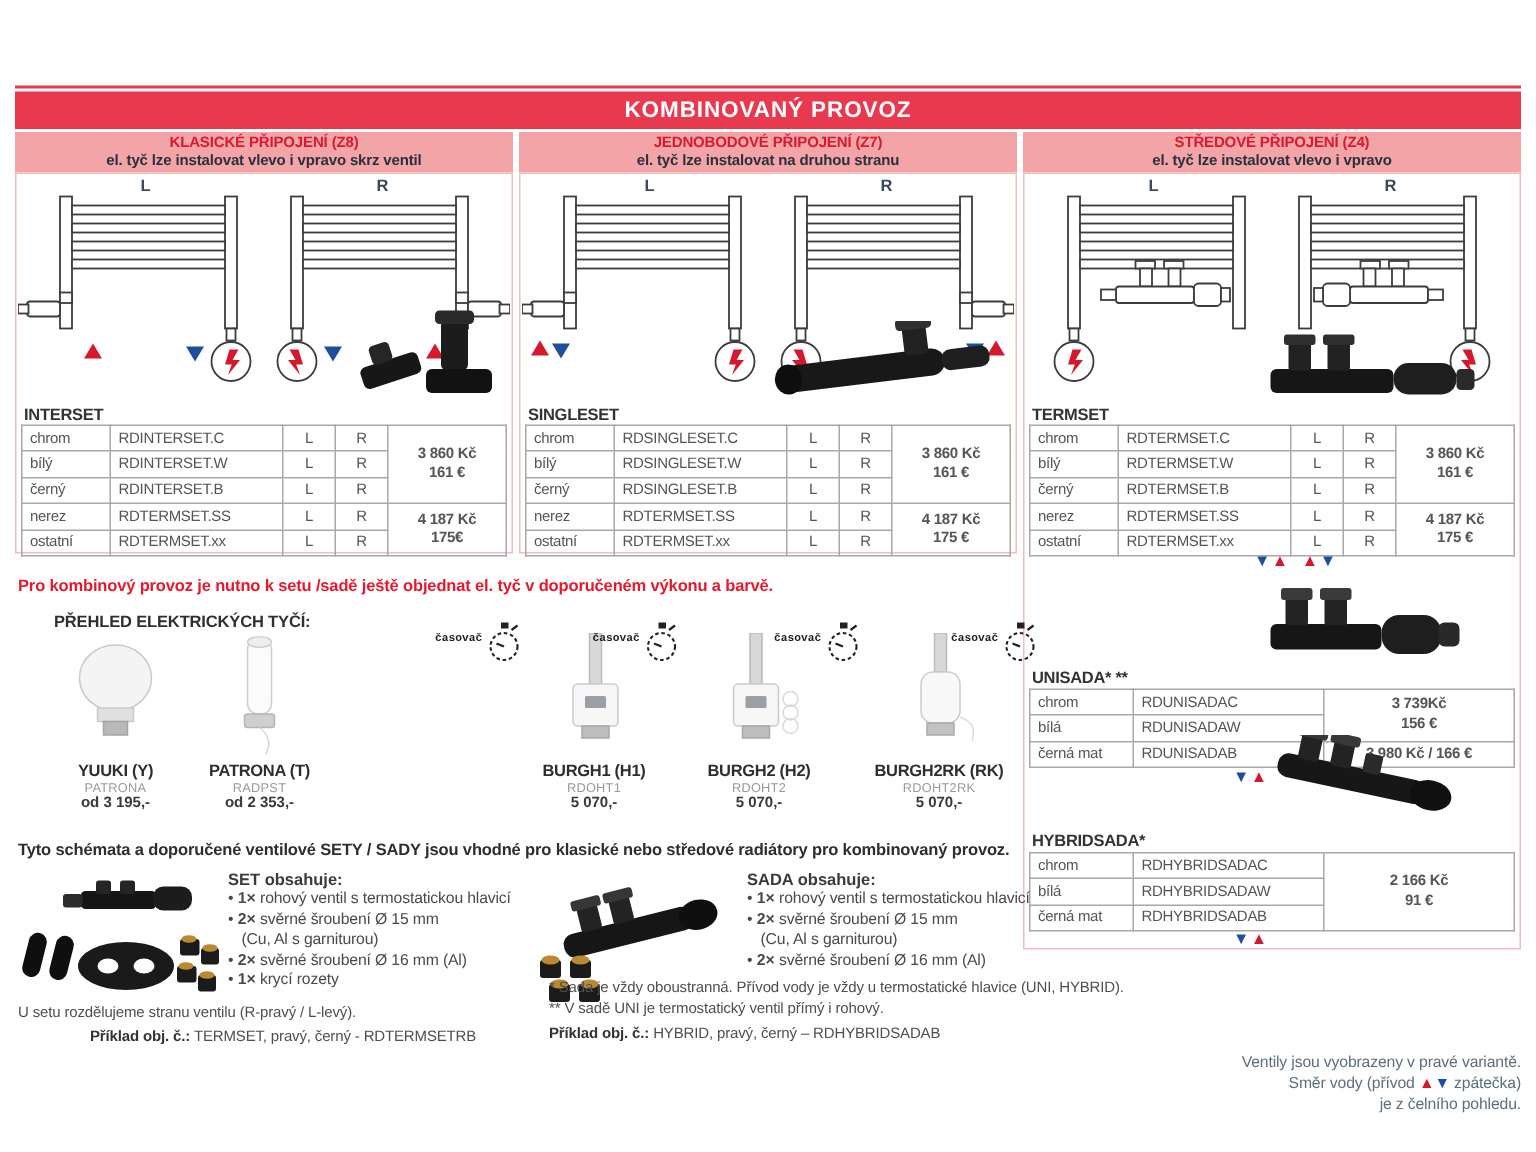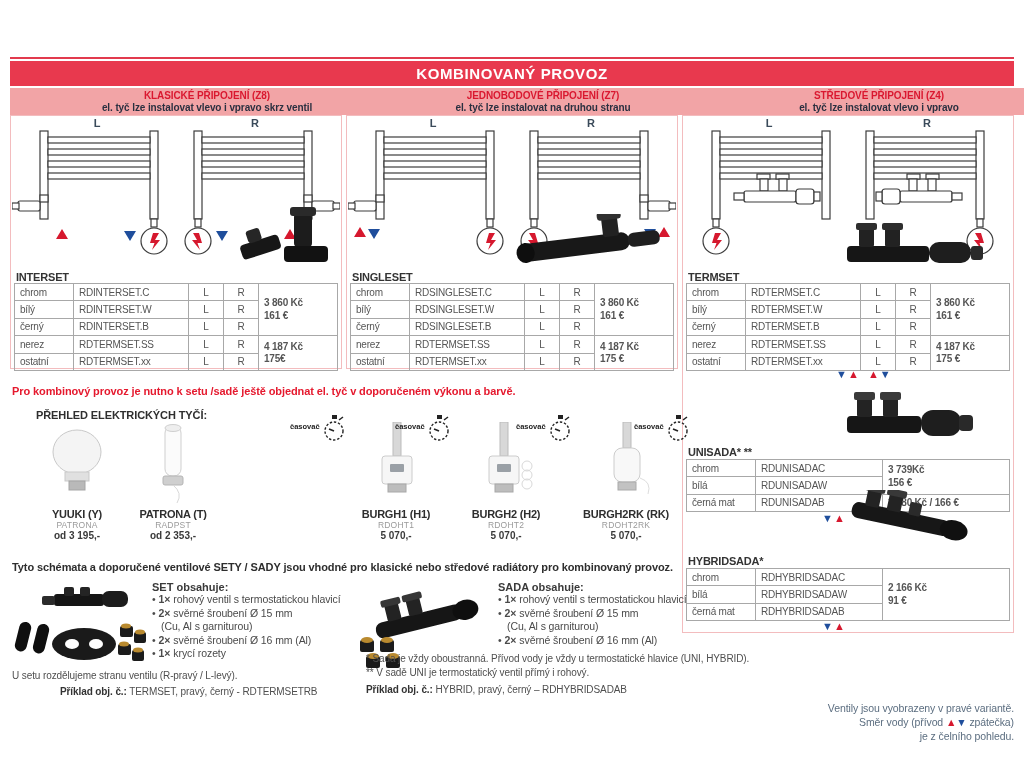--- a/index.html
+++ b/index.html
@@ -3,51 +3,51 @@
 <meta charset="utf-8">
 <style>
   html,body{margin:0;padding:0;background:#e9e9e9;}
   #page{position:relative;width:1024px;height:768px;background:#fff;overflow:hidden;
         font-family:"Liberation Sans","DejaVu Sans",sans-serif;color:#333;}
   .abs{position:absolute;}
   
   .topline{background:#e23a4e;height:2px;}
   .titlebar{background:#e8394e;color:#fff;font-weight:bold;font-size:15px;line-height:25px;
             text-align:center;letter-spacing:.6px;}
-  .colhdr{background:#f2a4a6;text-align:center;padding-top:1px;padding-left:31px;}
+  .colhdr{background:#f2a4a6;text-align:center;padding-top:1px;}
   .colhdr .h1{color:#da1830;font-weight:bold;font-size:10px;line-height:13px;letter-spacing:-.1px;}
   .colhdr .h2{color:#2a3040;font-weight:bold;font-size:10px;line-height:12px;letter-spacing:-.1px;}
   .colframe{border:1px solid #f3bcbe;}
   
   .dlab{font-size:11px;font-weight:bold;fill:#3a4a5a;}
   .rl{fill:#fff;stroke:#3c3c3c;stroke-width:1.2;}
   .bolt{fill:#d6182e;stroke:none;}
   .tr-up{fill:#d6182e;}.tr-dn{fill:#1f4e9c;}
   
   table.ptable{border-collapse:collapse;table-layout:fixed;width:324px;}
   .ptable td{border:1px solid #a8a8a8;font-size:10px;color:#555;padding:1px 5px;height:14.4px;
              letter-spacing:-.2px;overflow:hidden;white-space:nowrap;}
   .c-color{width:48px;}.c-code{width:104px;}
   .c-l,.c-r{width:24px;text-align:center;}
-  .c-price{text-align:left;font-weight:bold;color:#474747;line-height:1.25;}
+  .c-price{text-align:center;font-weight:bold;color:#474747;line-height:1.25;}
   .rt .c-color{width:58px;}.rt .c-code{width:116px;}
   .setlabel{font-size:11px;font-weight:bold;color:#333;letter-spacing:-.2px;}
   
   .ar{color:#d6182e;}.ab{color:#1f4e9c;}
   .arrows{font-size:11px;letter-spacing:1px;}
   
   .rednote{color:#e5192e;font-weight:bold;font-size:11px;letter-spacing:-.1px;}
   .blackhead{color:#2e2e2e;font-weight:bold;font-size:11px;letter-spacing:-.1px;padding-left:24px;}
   .rod{width:110px;text-align:center;}
   .rod svg{display:block;margin:0 auto;}
   .rodname{font-size:11px;font-weight:bold;color:#2e2e2e;letter-spacing:-.2px;}
   .rodcode{font-size:8.5px;color:#9a9a9a;letter-spacing:.2px;}
   .rodprice{font-size:10px;font-weight:bold;color:#3a3a3a;}
   .timer{display:flex;align-items:flex-start;gap:1px;}
-  .timer span{font-size:7.5px;font-weight:bold;color:#222;margin-top:8px;}
+  .timer span{font-size:7.5px;font-weight:bold;color:#222;margin-top:8px;font-family:Liberation Mono, monospace;}
   
   .intro{font-size:11px;font-weight:bold;color:#2e2e2e;letter-spacing:-.1px;}
   .blocktitle{font-size:11px;font-weight:bold;color:#3a3a3a;}
   .bline{font-size:10.5px;color:#4a4a4a;line-height:13.5px;letter-spacing:-.1px;}
   .bline .dot{color:#4a4a4a;margin-right:3px;}
   .bline b{margin-right:3px;}
   .bline.cont{padding-left:9px;}
   .fnote{font-size:10px;color:#4f4f4f;letter-spacing:-.1px;}
   .fnote b{color:#333;}
   .rnote{font-size:10.5px;color:#5c6e80;line-height:14px;text-align:right;letter-spacing:-.1px;}

